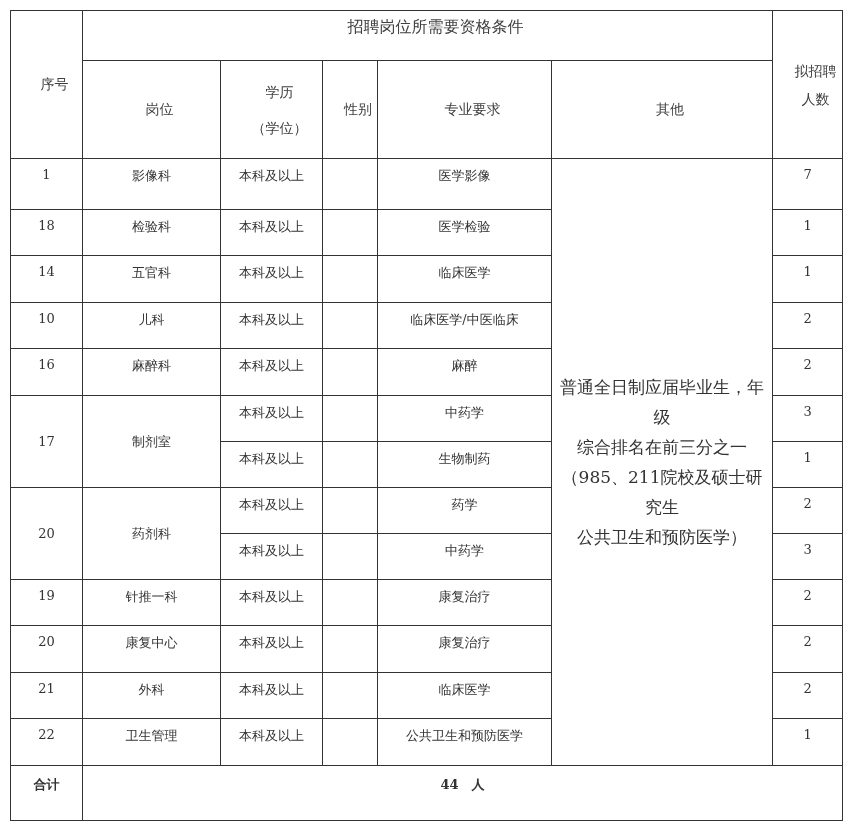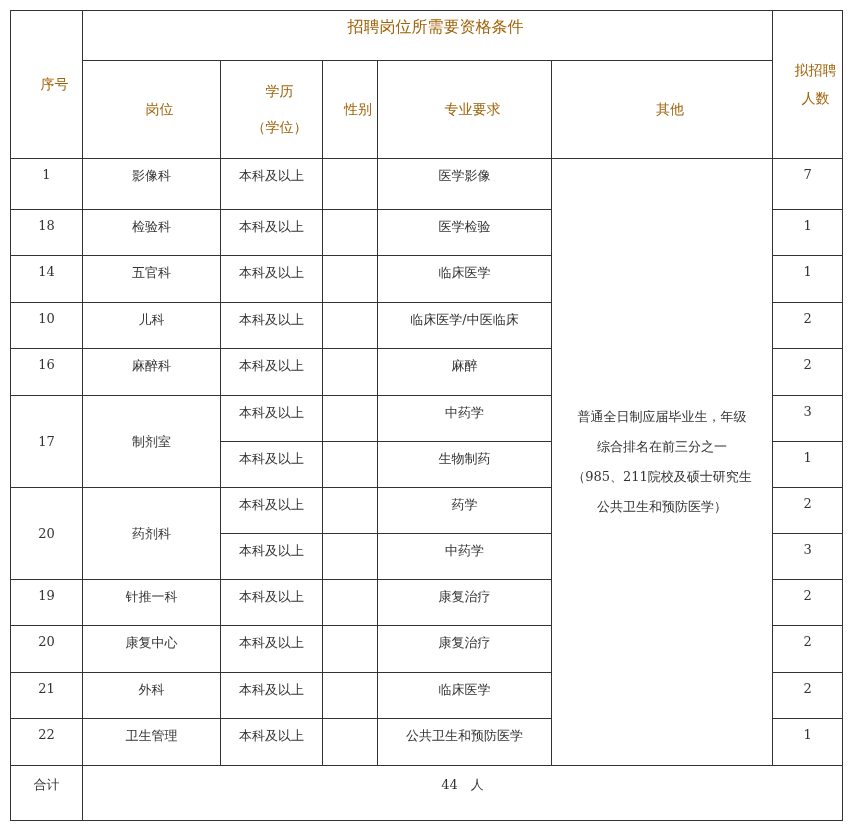--- a/index.html
+++ b/index.html
@@ -1,26 +1,26 @@
 <!DOCTYPE html>
 <html><head>
 <meta charset="utf-8">
 <style>
   html, body { margin:0; padding:0; background:#ffffff; }
   body { width:852px; height:831px; position:relative; overflow:hidden;
          font-family: "DejaVu Serif", "Liberation Serif", serif; color:#333; }
   table { position:absolute; left:10px; top:10px; border-collapse:collapse;
           table-layout:fixed; width:832px; }
   td { border:1.5px solid #333; text-align:center; vertical-align:top; padding:0; font-size:13px; }
-  .h { font-family:Liberation Serif, serif; font-size:14px; color:#a16207;padding-left:16px; }
+  .h { font-family:Liberation Sans, sans-serif; font-size:14px; color:#404040;padding-left:16px; }
   .title { font-size:16px; padding-top:6px; }
   .mid { vertical-align:middle; }
   .cell { padding-top:8px; }
-  .other { vertical-align:middle; font-size:13px; line-height:30px; padding:0 6px; }
-  .total { vertical-align:top; padding-top:10px; }
+  .other { vertical-align:middle; font-size:17px; line-height:30px; padding:0 6px; }
+  .total { vertical-align:top; padding-top:10px;font-weight:bold; }
 </style>
 </head>
 <body>
 
 <table>
   <colgroup>
     <col style="width:72px">
       <col style="width:138px">
       <col style="width:102px">
       <col style="width:55px">

